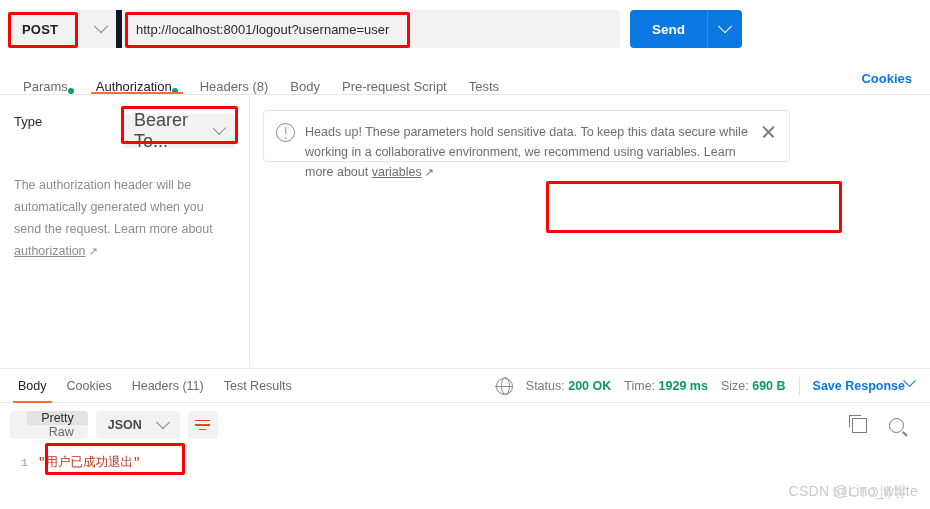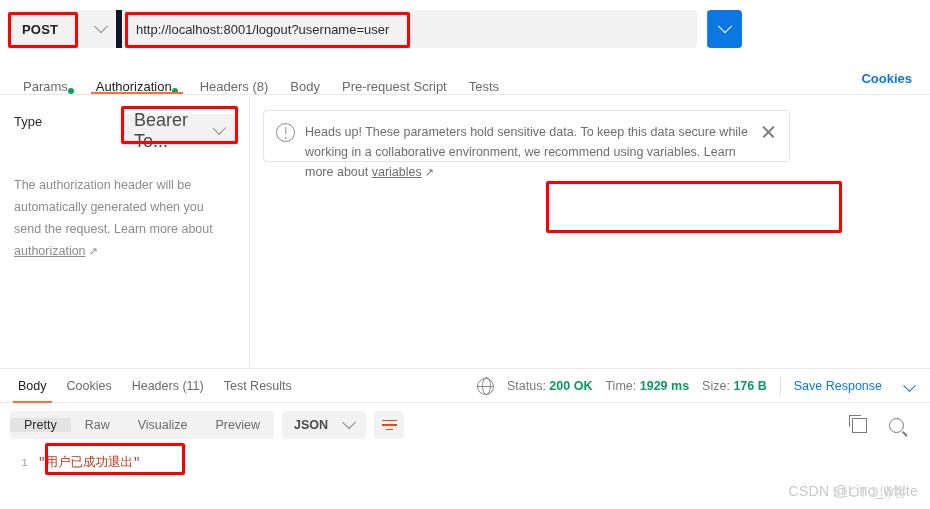--- a/index.html
+++ b/index.html
@@ -338,25 +338,25 @@
     height: 1.3px;
     background: #8a8a8a;
   }
   .ok { color: #0d9b5d; font-weight: bold; }
   .sep-v {
     width: 1px; height: 18px;
     background: #e0e0e0;
   }
   .save-resp {
     color: #0b77e3;
-    font-weight: normal;
-    font-size: 12.5px;
-    display: flex;
-    align-items: flex-end;
-    gap: 23px;
+    font-weight: bold;
+    font-size: 12.5px;
+    display: flex;
+    align-items: flex-start;
+    gap: 0;
   }
   .chev-blue {
     display: inline-block;
     width: 8px; height: 8px;
     border-right: 1.6px solid #0b77e3;
     border-bottom: 1.6px solid #0b77e3;
     transform: rotate(45deg) translate(-2px,-2px);
   }
 
   .fmt-bar {
@@ -364,25 +364,26 @@
     left: 0; top: 405px;
     width: 930px; height: 40px;
     display: flex;
     align-items: center;
     padding: 0 10px;
     box-sizing: border-box;
     gap: 8px;
   }
   .seg {
     display: flex;
-    align-items: center;
+    align-items: flex-end;
     background: #f2f2f2;
     border-radius: 4px;
     height: 28px;
     overflow: hidden;
+    flex-direction: column;
   }
   .seg-item {
     display: flex;
     align-items: center;
     padding: 0 14px;
     font-size: 12.5px;
     color: #6b6b6b;
   }
   .seg-item.active {
     background: #e3e3e3;
@@ -504,20 +505,21 @@
 
   <div class="req-bar">
     <div class="method-box">
       <span class="method-label">POST</span>
       <span class="chev"></span>
     </div>
     <div class="url-box">
       <span>http://localhost:8001/logout?username=user</span>
     </div>
     <div class="send-wrap">
+      <div class="send-btn">Send</div>
       <div class="send-caret">
         <span class="chev white"></span>
       </div>
     </div>
   </div>
 
   <div class="req-tabs">
     <div class="rtab">
       <span>Params</span>
       <span class="dot"></span>
@@ -584,21 +586,21 @@
       <span>
         <span>Status:</span>
         <span class="ok">200 OK</span>
       </span>
       <span>
         <span>Time:</span>
         <span class="ok">1929 ms</span>
       </span>
       <span>
         <span>Size:</span>
-        <span class="ok">176 B</span>
+        <span class="ok">690 B</span>
       </span>
       <span class="sep-v"></span>
       <span class="save-resp">
         <span>Save Response</span>
         <span class="chev-blue"></span>
       </span>
     </div>
   </div>
 
   <div class="fmt-bar">

